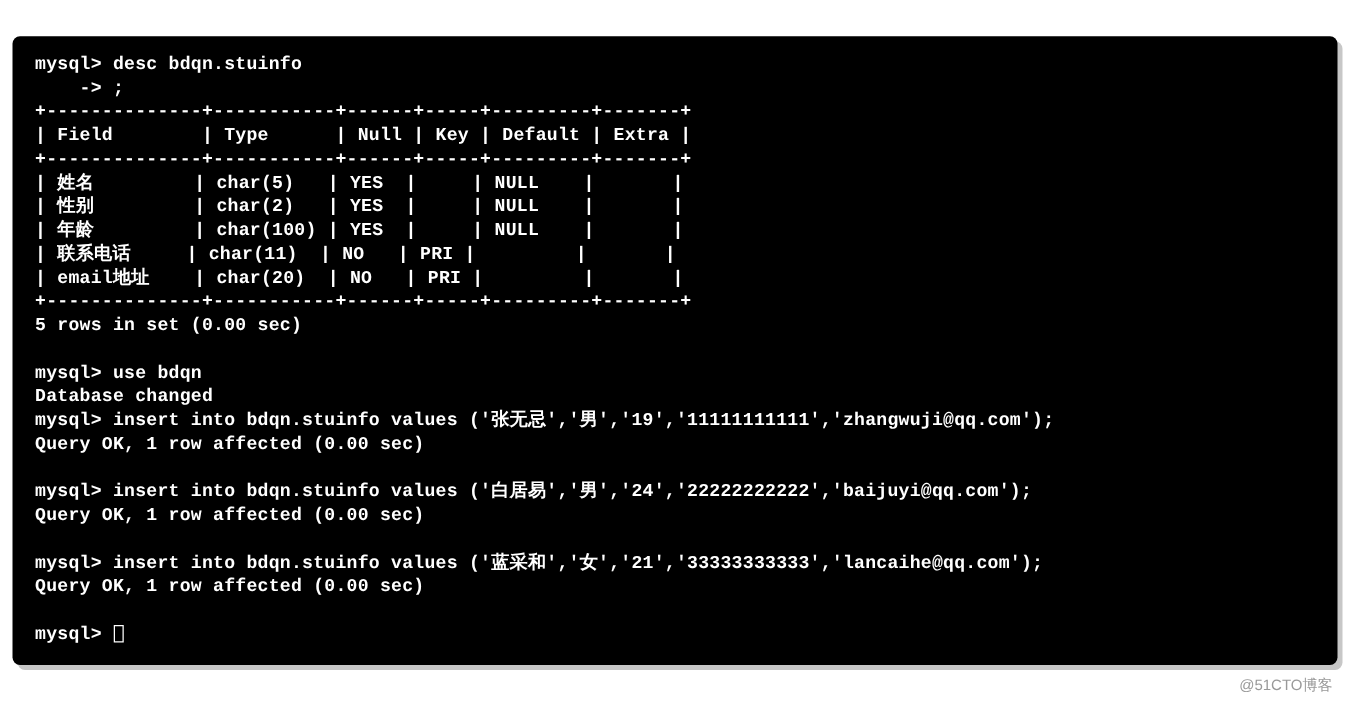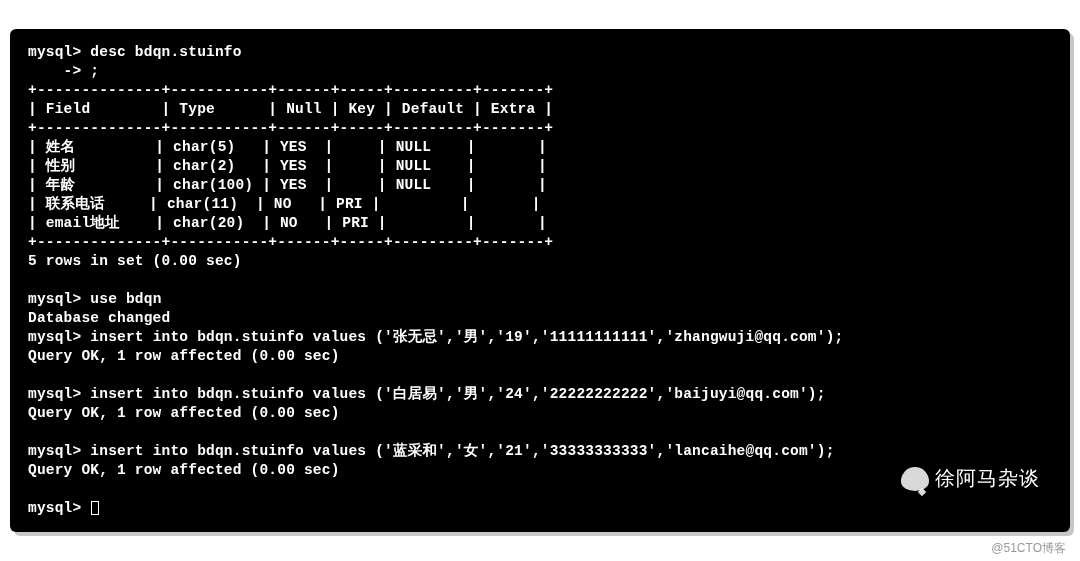--- a/index.html
+++ b/index.html
@@ -103,19 +103,15 @@
 <span>Query OK, 1 row affected (0.00 sec)</span>
 
 <span>mysql&gt;</span> <span>insert into bdqn.stuinfo values ('白居易','男','24','22222222222','baijuyi@qq.com');</span>
 <span>Query OK, 1 row affected (0.00 sec)</span>
 
 <span>mysql&gt;</span> <span>insert into bdqn.stuinfo values ('蓝采和','女','21','33333333333','lancaihe@qq.com');</span>
 <span>Query OK, 1 row affected (0.00 sec)</span>
 
 <span>mysql&gt;</span> <span class="cursor"></span></div>
 
-  <div class="wm-group">
-    <span class="wm-bubble"></span>
-    <span class="wm-text">徐阿马杂谈</span>
-  </div>
 </div>
 
 <div class="wm-footer">@51CTO博客</div>
 
 </body></html>

